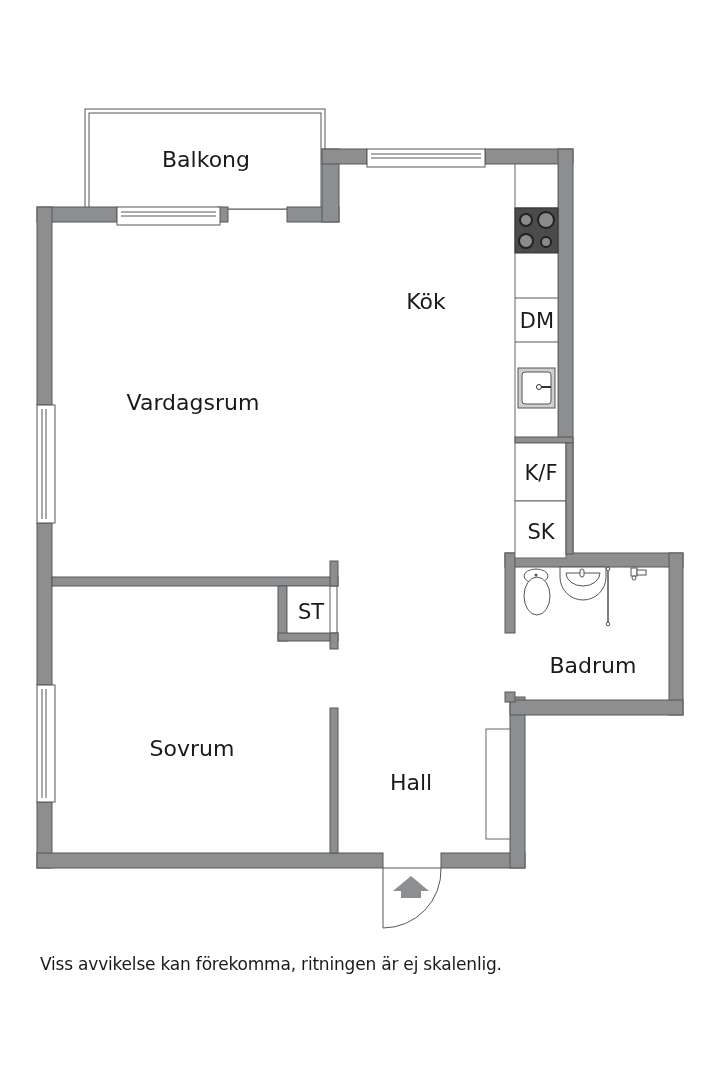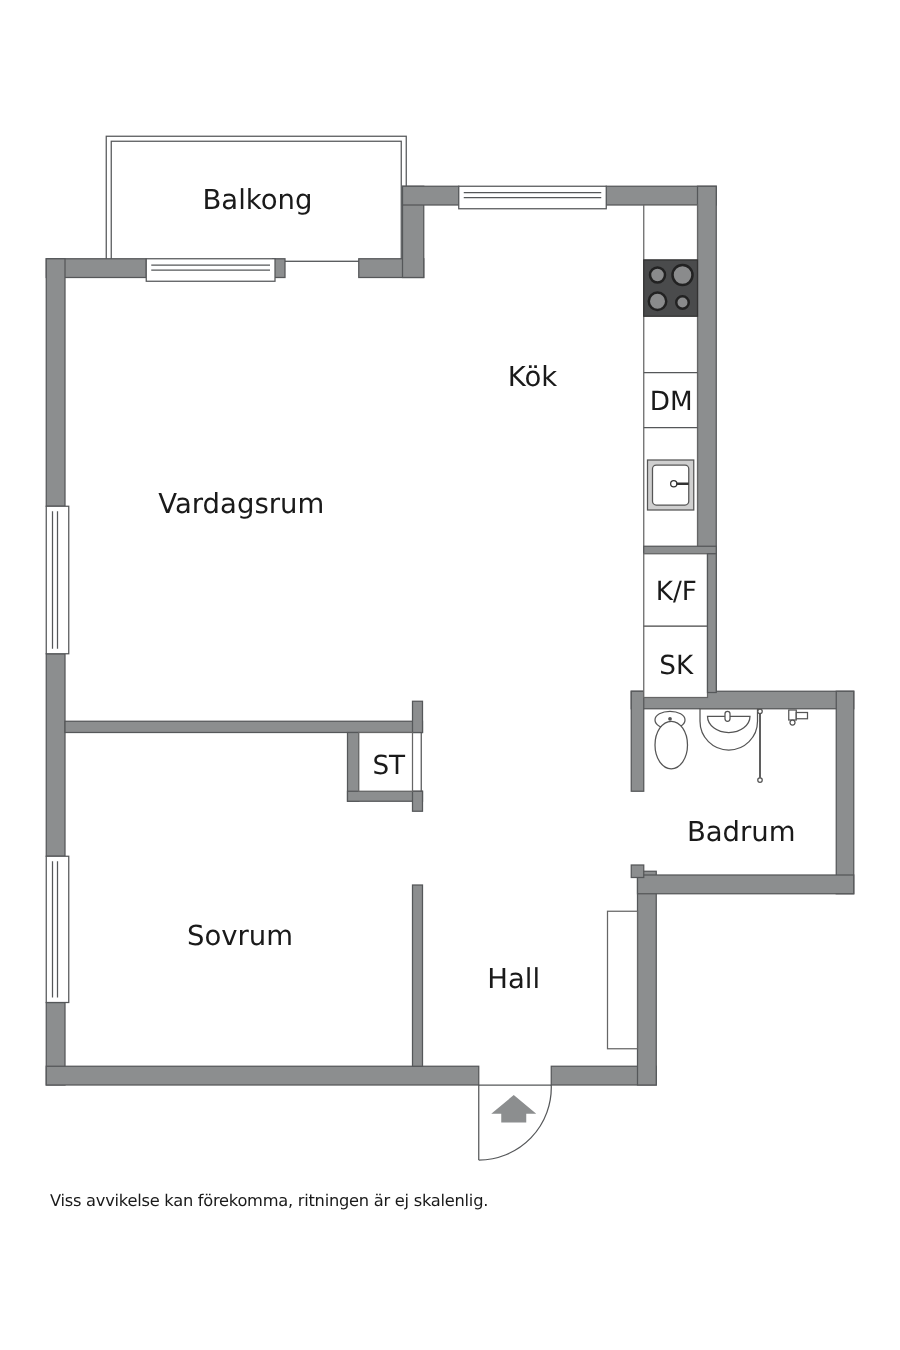--- a/index.html
+++ b/index.html
@@ -6,21 +6,21 @@
   body { width: 720px; height: 1080px; position: relative; overflow: hidden;
          font-family: "DejaVu Sans", sans-serif; }
   #plan { position: absolute; left: 0; top: 0; }
   .wall { fill: #8c8e8f; stroke: #555759; stroke-width: 1; }
   .thin { fill: none; stroke: #555759; stroke-width: 1; }
   .win-frame { fill: #ffffff; stroke: #555759; stroke-width: 1; }
   .win-line { stroke: #555759; stroke-width: 1; fill: none; }
   .fixture { fill: #ffffff; stroke: #666; stroke-width: 1; }
   .room-label { font-family: "DejaVu Sans", sans-serif; font-size: 22px; fill: #1a1a1a; }
   .unit-label { font-family: "DejaVu Sans", sans-serif; font-size: 21px; fill: #1a1a1a; }
-  .footnote { position: absolute; left: 40px; top: 954px; font-size: 13px; color: #1a1a1a;
+  .footnote { position: absolute; left: 40px; top: 954px; font-size: 17px; color: #1a1a1a;
               font-family: "DejaVu Sans", sans-serif; letter-spacing: -0.2px; }
 </style>
 </head>
 <body>
 
 <svg id="plan" width="720" height="1080" viewBox="0 0 720 1080">
 
   <g>
     <rect x="85" y="109" width="240" height="100" fill="#fff" stroke="#555759" stroke-width="1"></rect>
     <rect x="89" y="113" width="232" height="96" fill="#fff" stroke="#555759" stroke-width="1"></rect>

